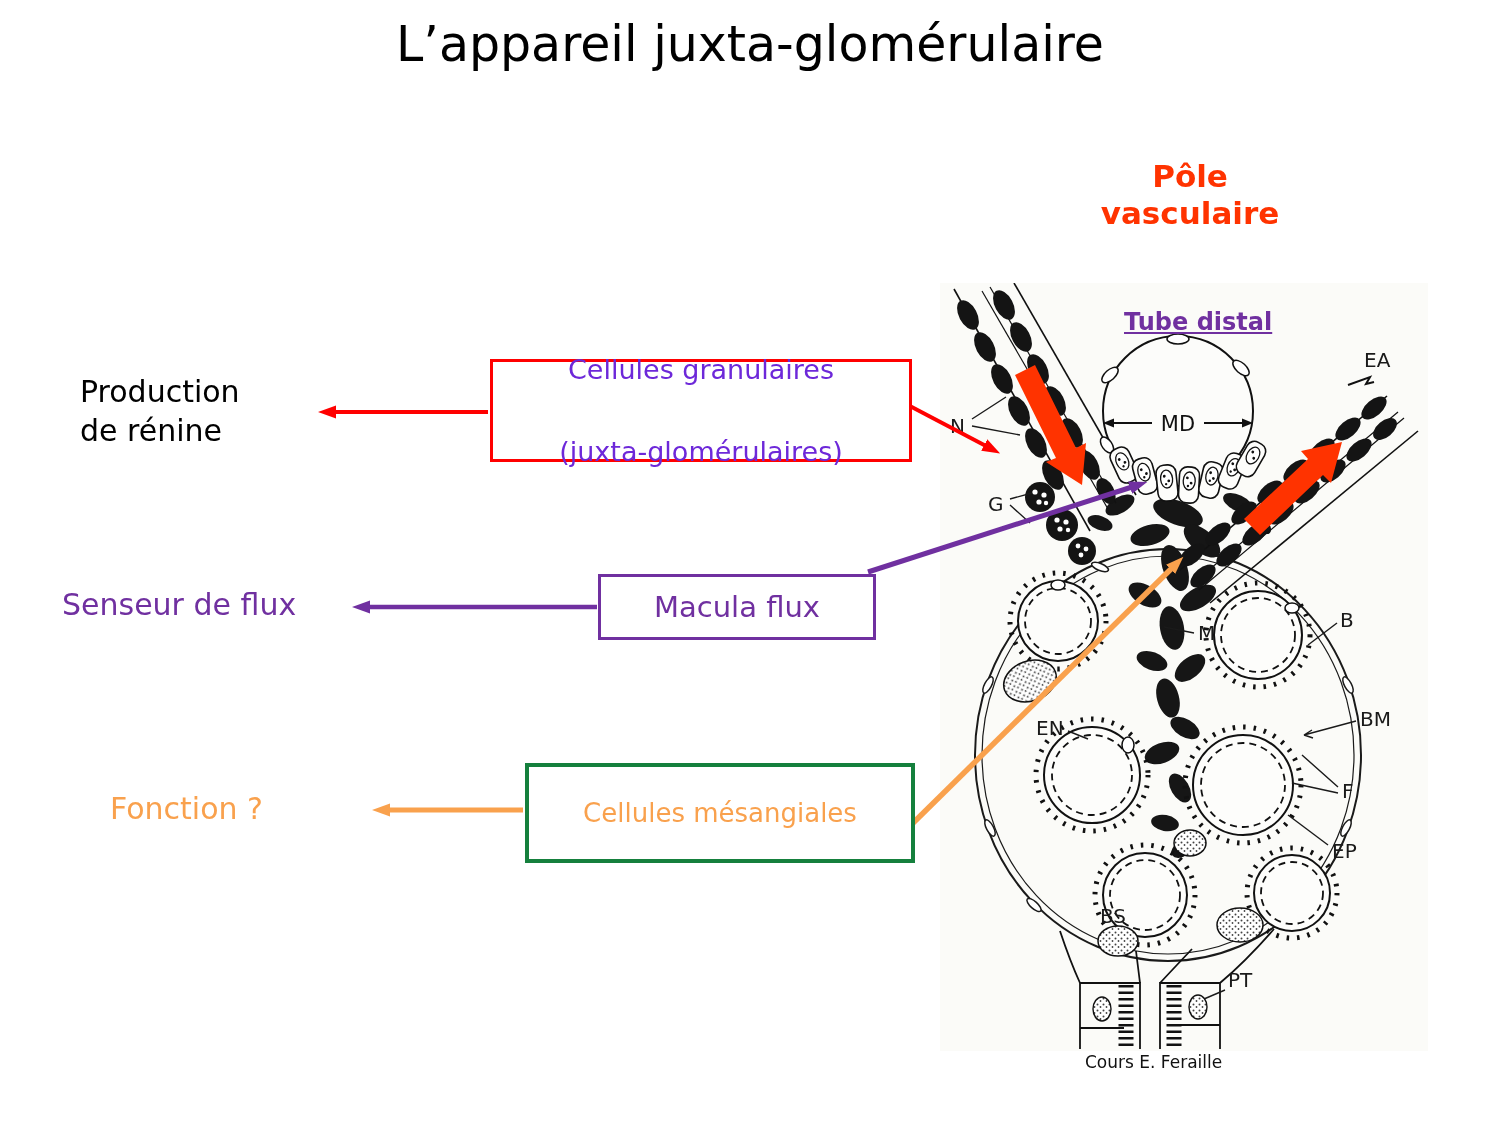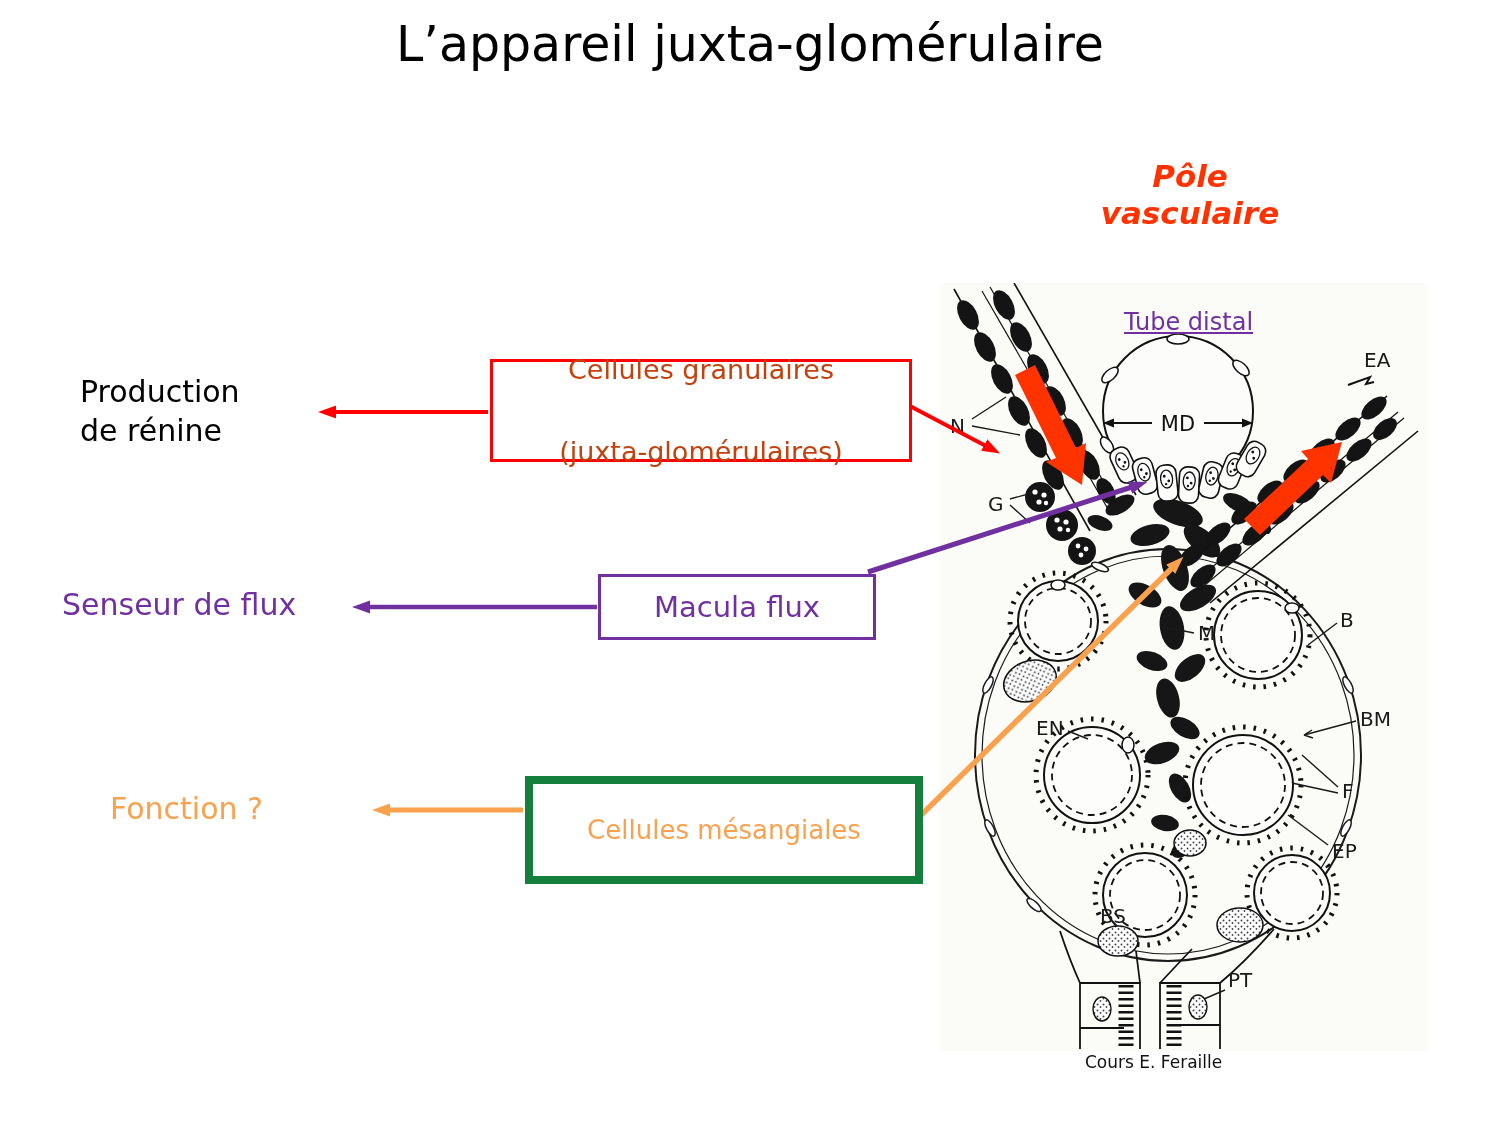--- a/index.html
+++ b/index.html
@@ -9,51 +9,51 @@
   }
   .abs{position:absolute;}
   
   #title{
     left:0;top:16px;width:1500px;text-align:center;
     font-size:49px;color:#000;letter-spacing:0px;
   }
   
   #pole{
     left:1050px;top:158px;width:280px;text-align:center;
-    font-size:31px;font-weight:bold;color:#FF3300;line-height:37px;font-style:italic;
+    font-size:31px;font-weight:bold;color:#FF3300;line-height:37px;
   }
   
   #tubedistal{
-    left:1124px;top:308px;font-size:24px;font-weight:normal;color:#7030A0;
+    left:1124px;top:308px;font-size:24px;font-weight:bold;color:#7030A0;
     text-decoration:underline;z-index:7;
   }
   
   #scan{
     left:940px;top:283px;width:488px;height:768px;background:#fbfbf8;z-index:1;
   }
   
   #caption{
     left:1085px;top:1052px;font-size:17px;color:#111;z-index:7;
   }
   
   .cbox{
     background:#fff;text-align:center;z-index:6;display:flex;flex-direction:column;
     justify-content:center;
   }
   #box-gran{
     left:490px;top:359px;width:416px;height:97px;border:3px solid #FF0000;
-    color:#c2410c;font-size:27px;line-height:34px;gap:48px;
+    color:#6d28d9;font-size:27px;line-height:34px;gap:48px;
   }
   #box-mac{
     left:598px;top:574px;width:272px;height:60px;border:3px solid #7030A0;
     color:#7030A0;font-size:29px;
   }
   #box-mes{
-    left:525px;top:763px;width:382px;height:92px;border:8px solid #15803d;
-    color:#F9A14D;font-size:26px;line-height:33px;margin-top:13px;
+    left:525px;top:763px;width:382px;height:92px;border:4px solid #15803d;
+    color:#F9A14D;font-size:26px;line-height:33px;
   }
   
   #lbl-prod{left:80px;top:372px;color:#000000;font-size:30px;line-height:39px;z-index:6;}
   #lbl-sens{left:62px;top:587px;color:#7030A0;font-size:30px;z-index:6;}
   #lbl-fonc{left:110px;top:791px;color:#F9A14D;font-size:30px;z-index:6;}
   
   #overlay{left:0;top:0;z-index:5;pointer-events:none;}
   svg text{font-family:"DejaVu Sans",sans-serif;}
 </style>
 </head>

